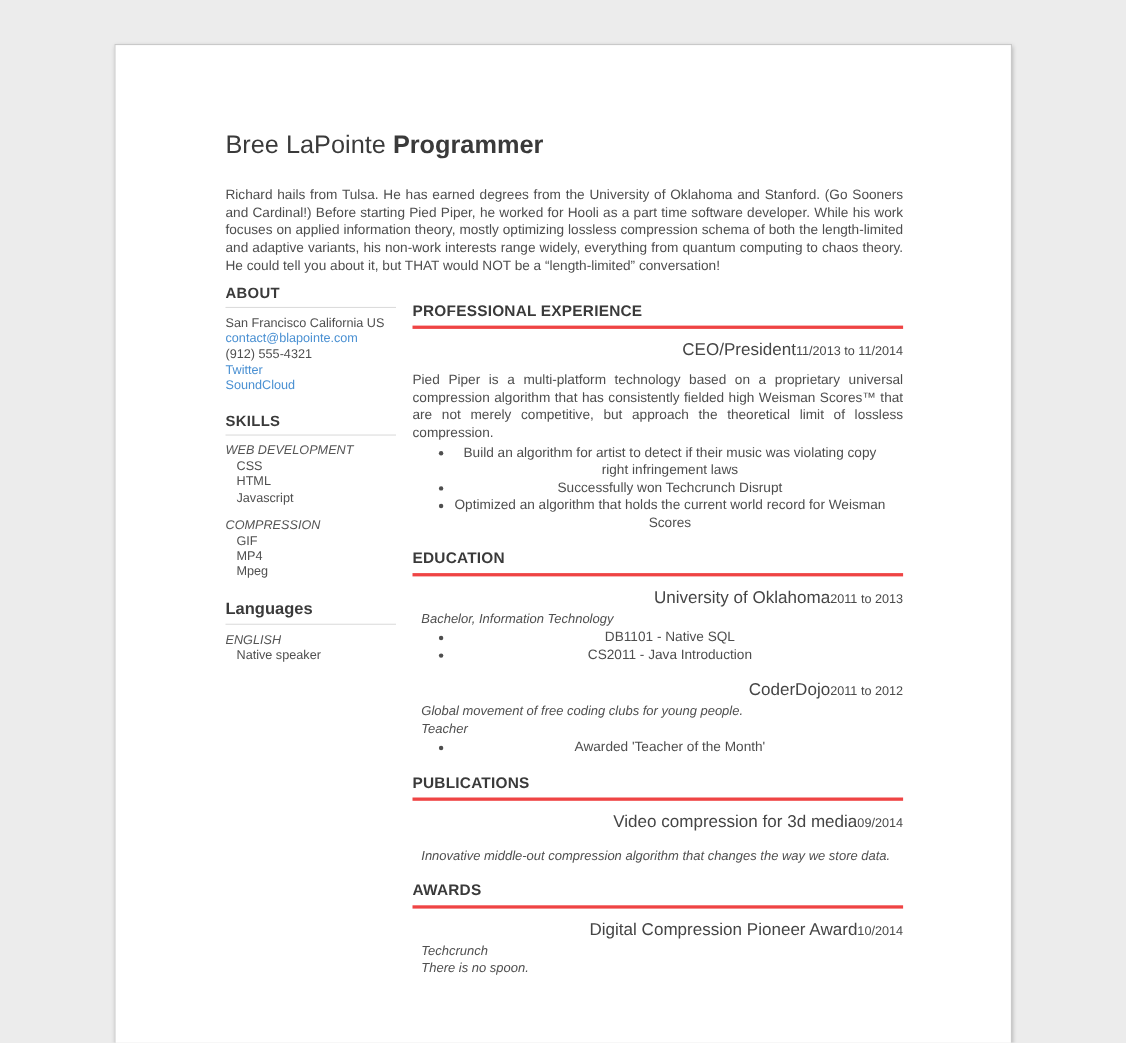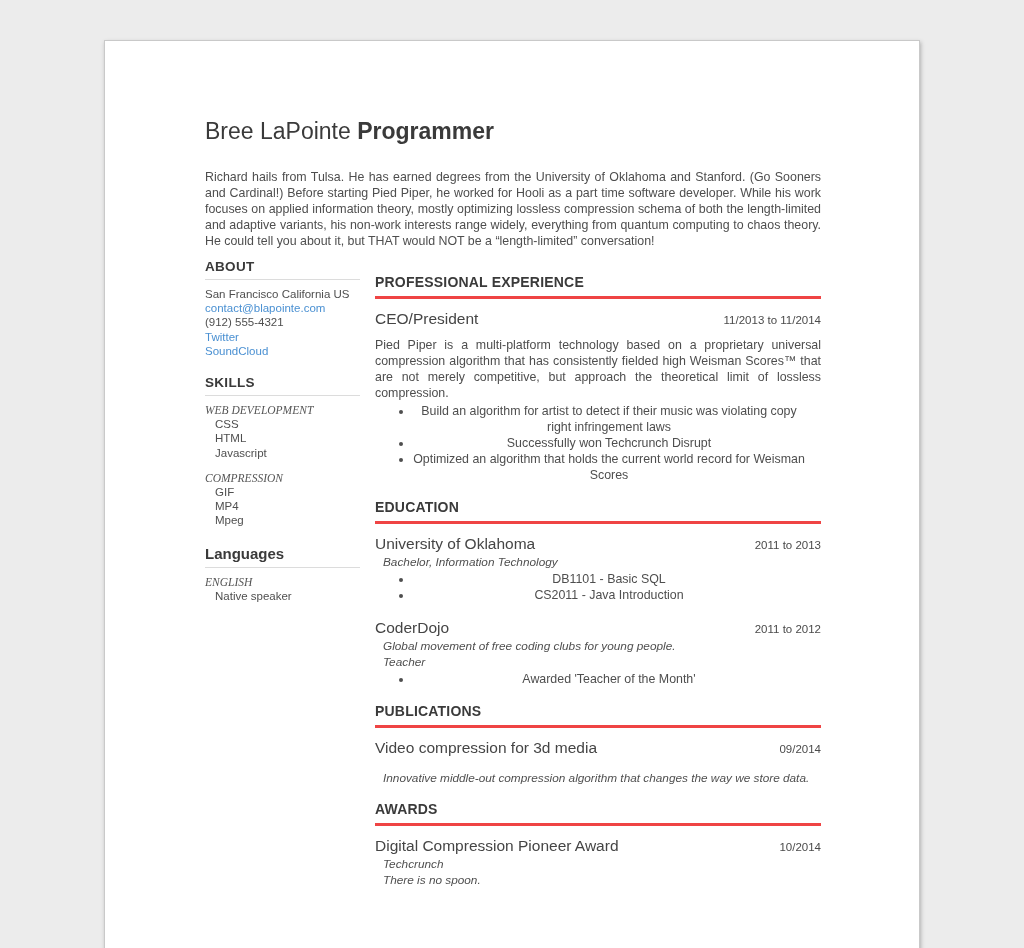--- a/index.html
+++ b/index.html
@@ -67,41 +67,40 @@
     color: #4a90d2;
     text-decoration: none;
     cursor: pointer;
   }
   .skill-group { margin-bottom: 11px; }
   .group-name {
     font-style: italic;
     font-size: 11.5px;
     line-height: 14.2px;
     color: #555555;
-    font-family: Liberation Serif, serif;
   }
   .indent-item {
     padding-left: 10px;
     font-size: 11.5px;
     line-height: 14.2px;
     color: #4f4f4f;
   }
   
   .main-section { margin-bottom: 16px; }
   .main-heading {
     font-size: 14px;
     font-weight: 700;
     letter-spacing: 0.2px;
     color: #3a3a3a;
     padding-bottom: 6px;
     border-bottom: 3px solid #ef4444;
   }
   .entry-header {
     display: flex;
-    justify-content: space-between;
+    justify-content: flex-end;
     align-items: baseline;
     margin-top: 11px;
   }
   .entry-title {
     font-size: 15.5px;
     font-weight: 400;
     color: #454545;
   }
   .entry-date {
     font-size: 11.5px;
@@ -197,21 +196,21 @@
         </div>
 
         <div class="main-section">
           <div class="main-heading">EDUCATION</div>
           <div class="entry-header">
             <div class="entry-title">University of Oklahoma</div>
             <div class="entry-date">2011 to 2013</div>
           </div>
           <div class="sub-italic">Bachelor, Information Technology</div>
           <ul class="bullets">
-            <li>DB1101 - Basic SQL</li>
+            <li>DB1101 - Native SQL</li>
             <li>CS2011 - Java Introduction</li>
           </ul>
         </div>
 
         <div class="main-section">
           <div class="entry-header">
             <div class="entry-title">CoderDojo</div>
             <div class="entry-date">2011 to 2012</div>
           </div>
           <div class="sub-italic">Global movement of free coding clubs for young people.</div>

